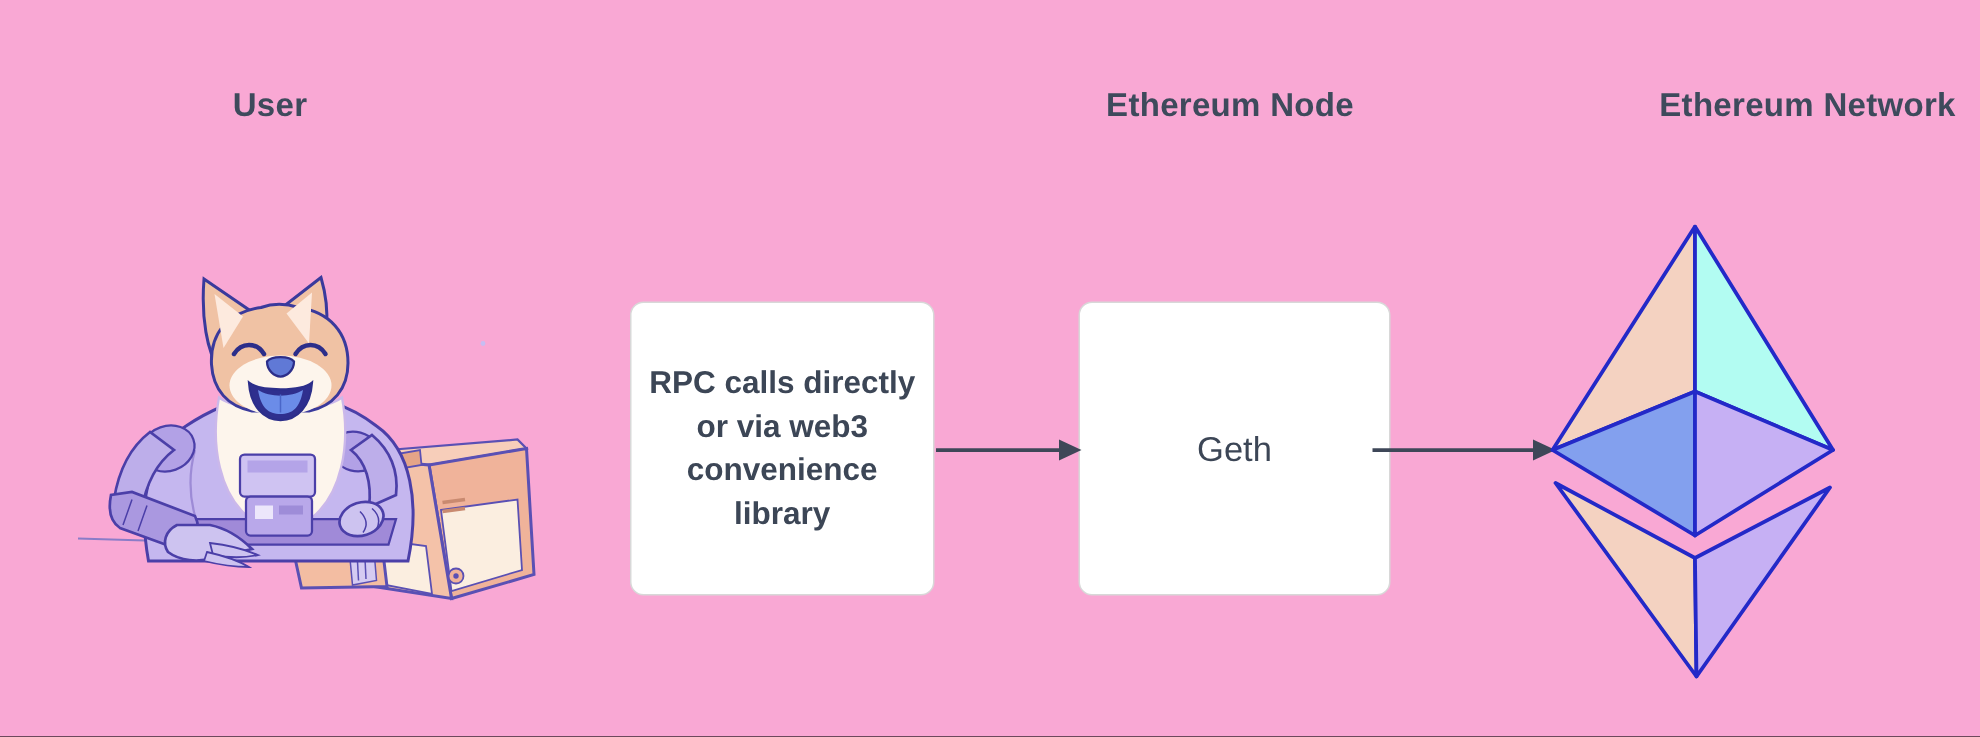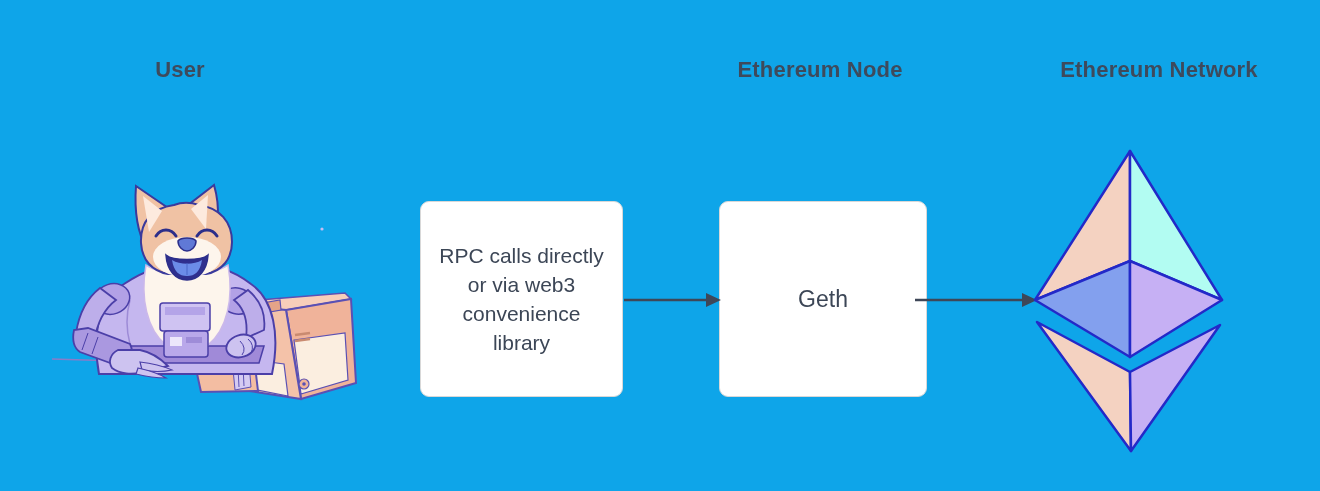--- a/index.html
+++ b/index.html
@@ -1,27 +1,27 @@
 <!DOCTYPE html>
 <html><head>
 <meta charset="utf-8">
 <style>
   html,body{margin:0;padding:0;background:#000;}
-  .canvas{position:relative;width:1320px;height:491px;background:#0ea5e9;overflow:hidden;
+  .canvas{position:relative;width:1320px;height:491px;background:#f9a8d4;overflow:hidden;
           font-family:"Liberation Sans",sans-serif;}
   .heading{position:absolute;top:57px;width:220px;text-align:center;
            font-size:22px;font-weight:bold;color:#3e4a5c;letter-spacing:.2px;}
   #h-user{left:70px;}
   #h-webapp{left:411px;top:55px;}
   #h-node{left:710px;}
-  #h-network{left:1049px;}
+  #h-network{left:1095px;}
   .node{position:absolute;top:201px;height:196px;background:#ffffff;
         border:1px solid #d8d8d8;border-radius:9px;box-sizing:border-box;
         display:flex;align-items:center;justify-content:center;}
-  #node-webapp{left:420px;width:203px;}
+  #node-webapp{left:420px;width:203px;font-weight:bold;}
   #node-geth{left:719px;width:208px;}
   .node-text{white-space:pre-line;text-align:center;font-size:21px;line-height:29px;
              color:#3c4656;}
   #node-geth .node-text{font-size:23px;}
   svg.gfx{position:absolute;left:0;top:0;pointer-events:none;}
 </style>
 </head>
 <body>
 
 <div class="canvas">

